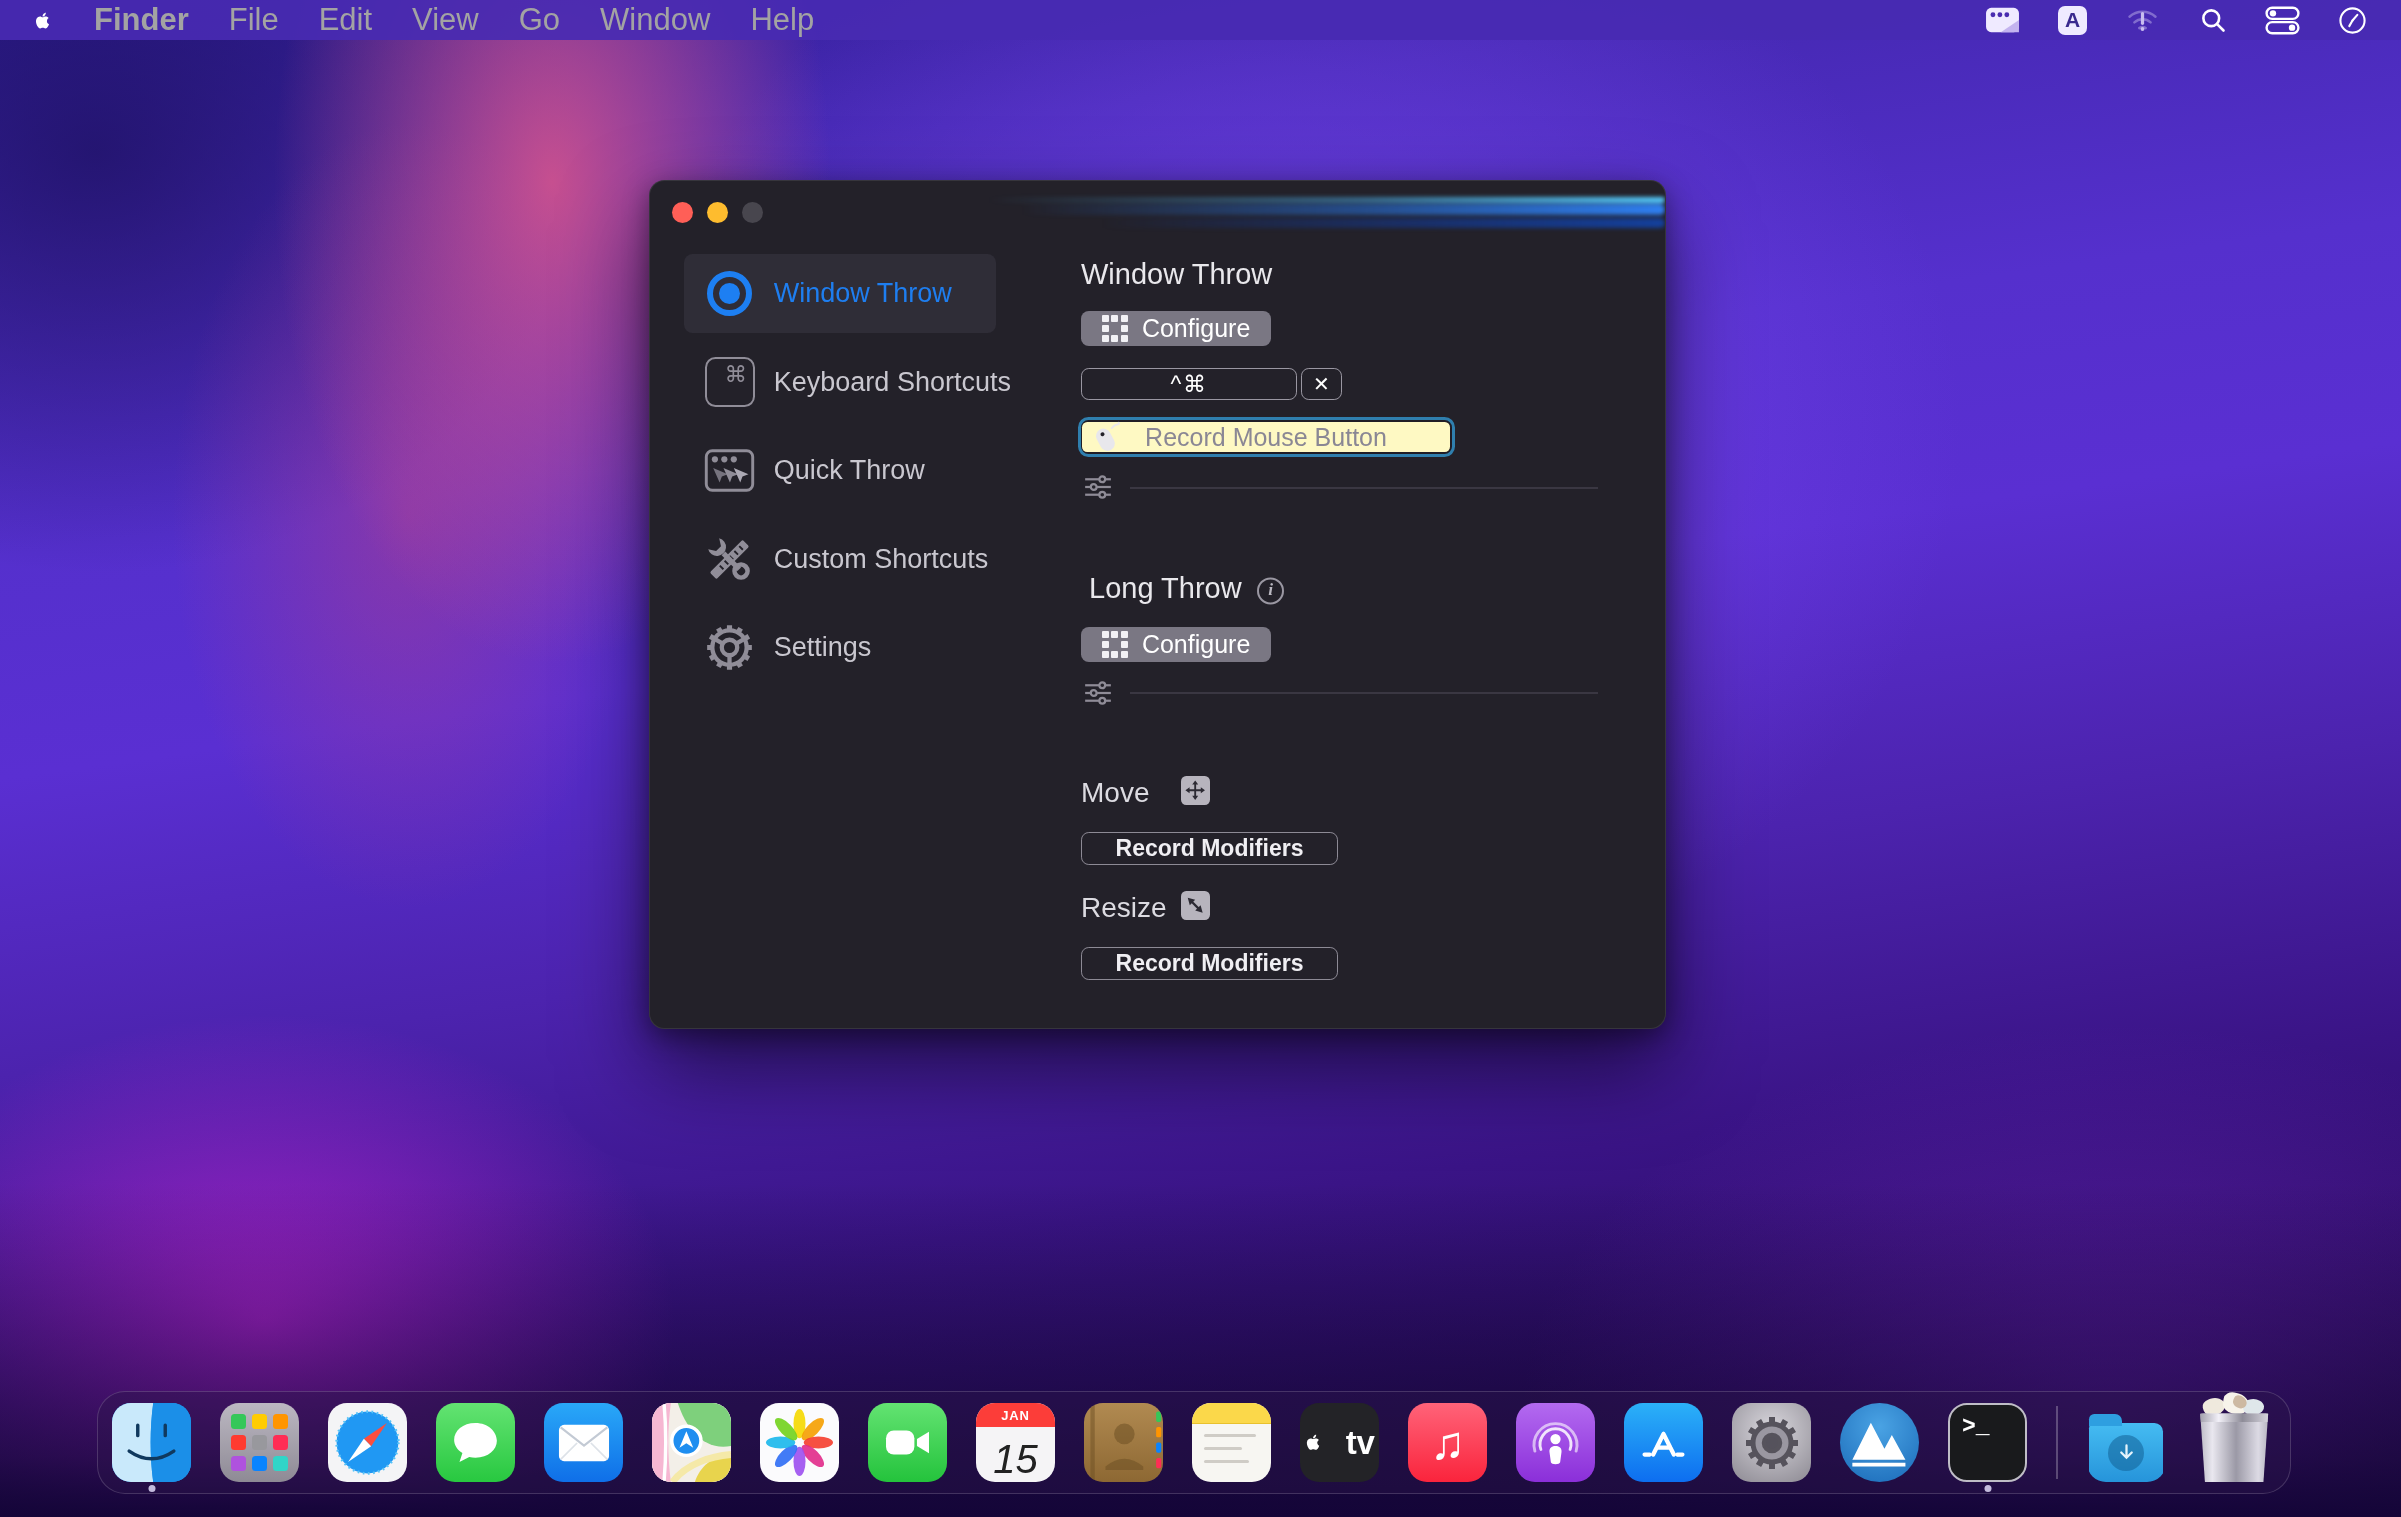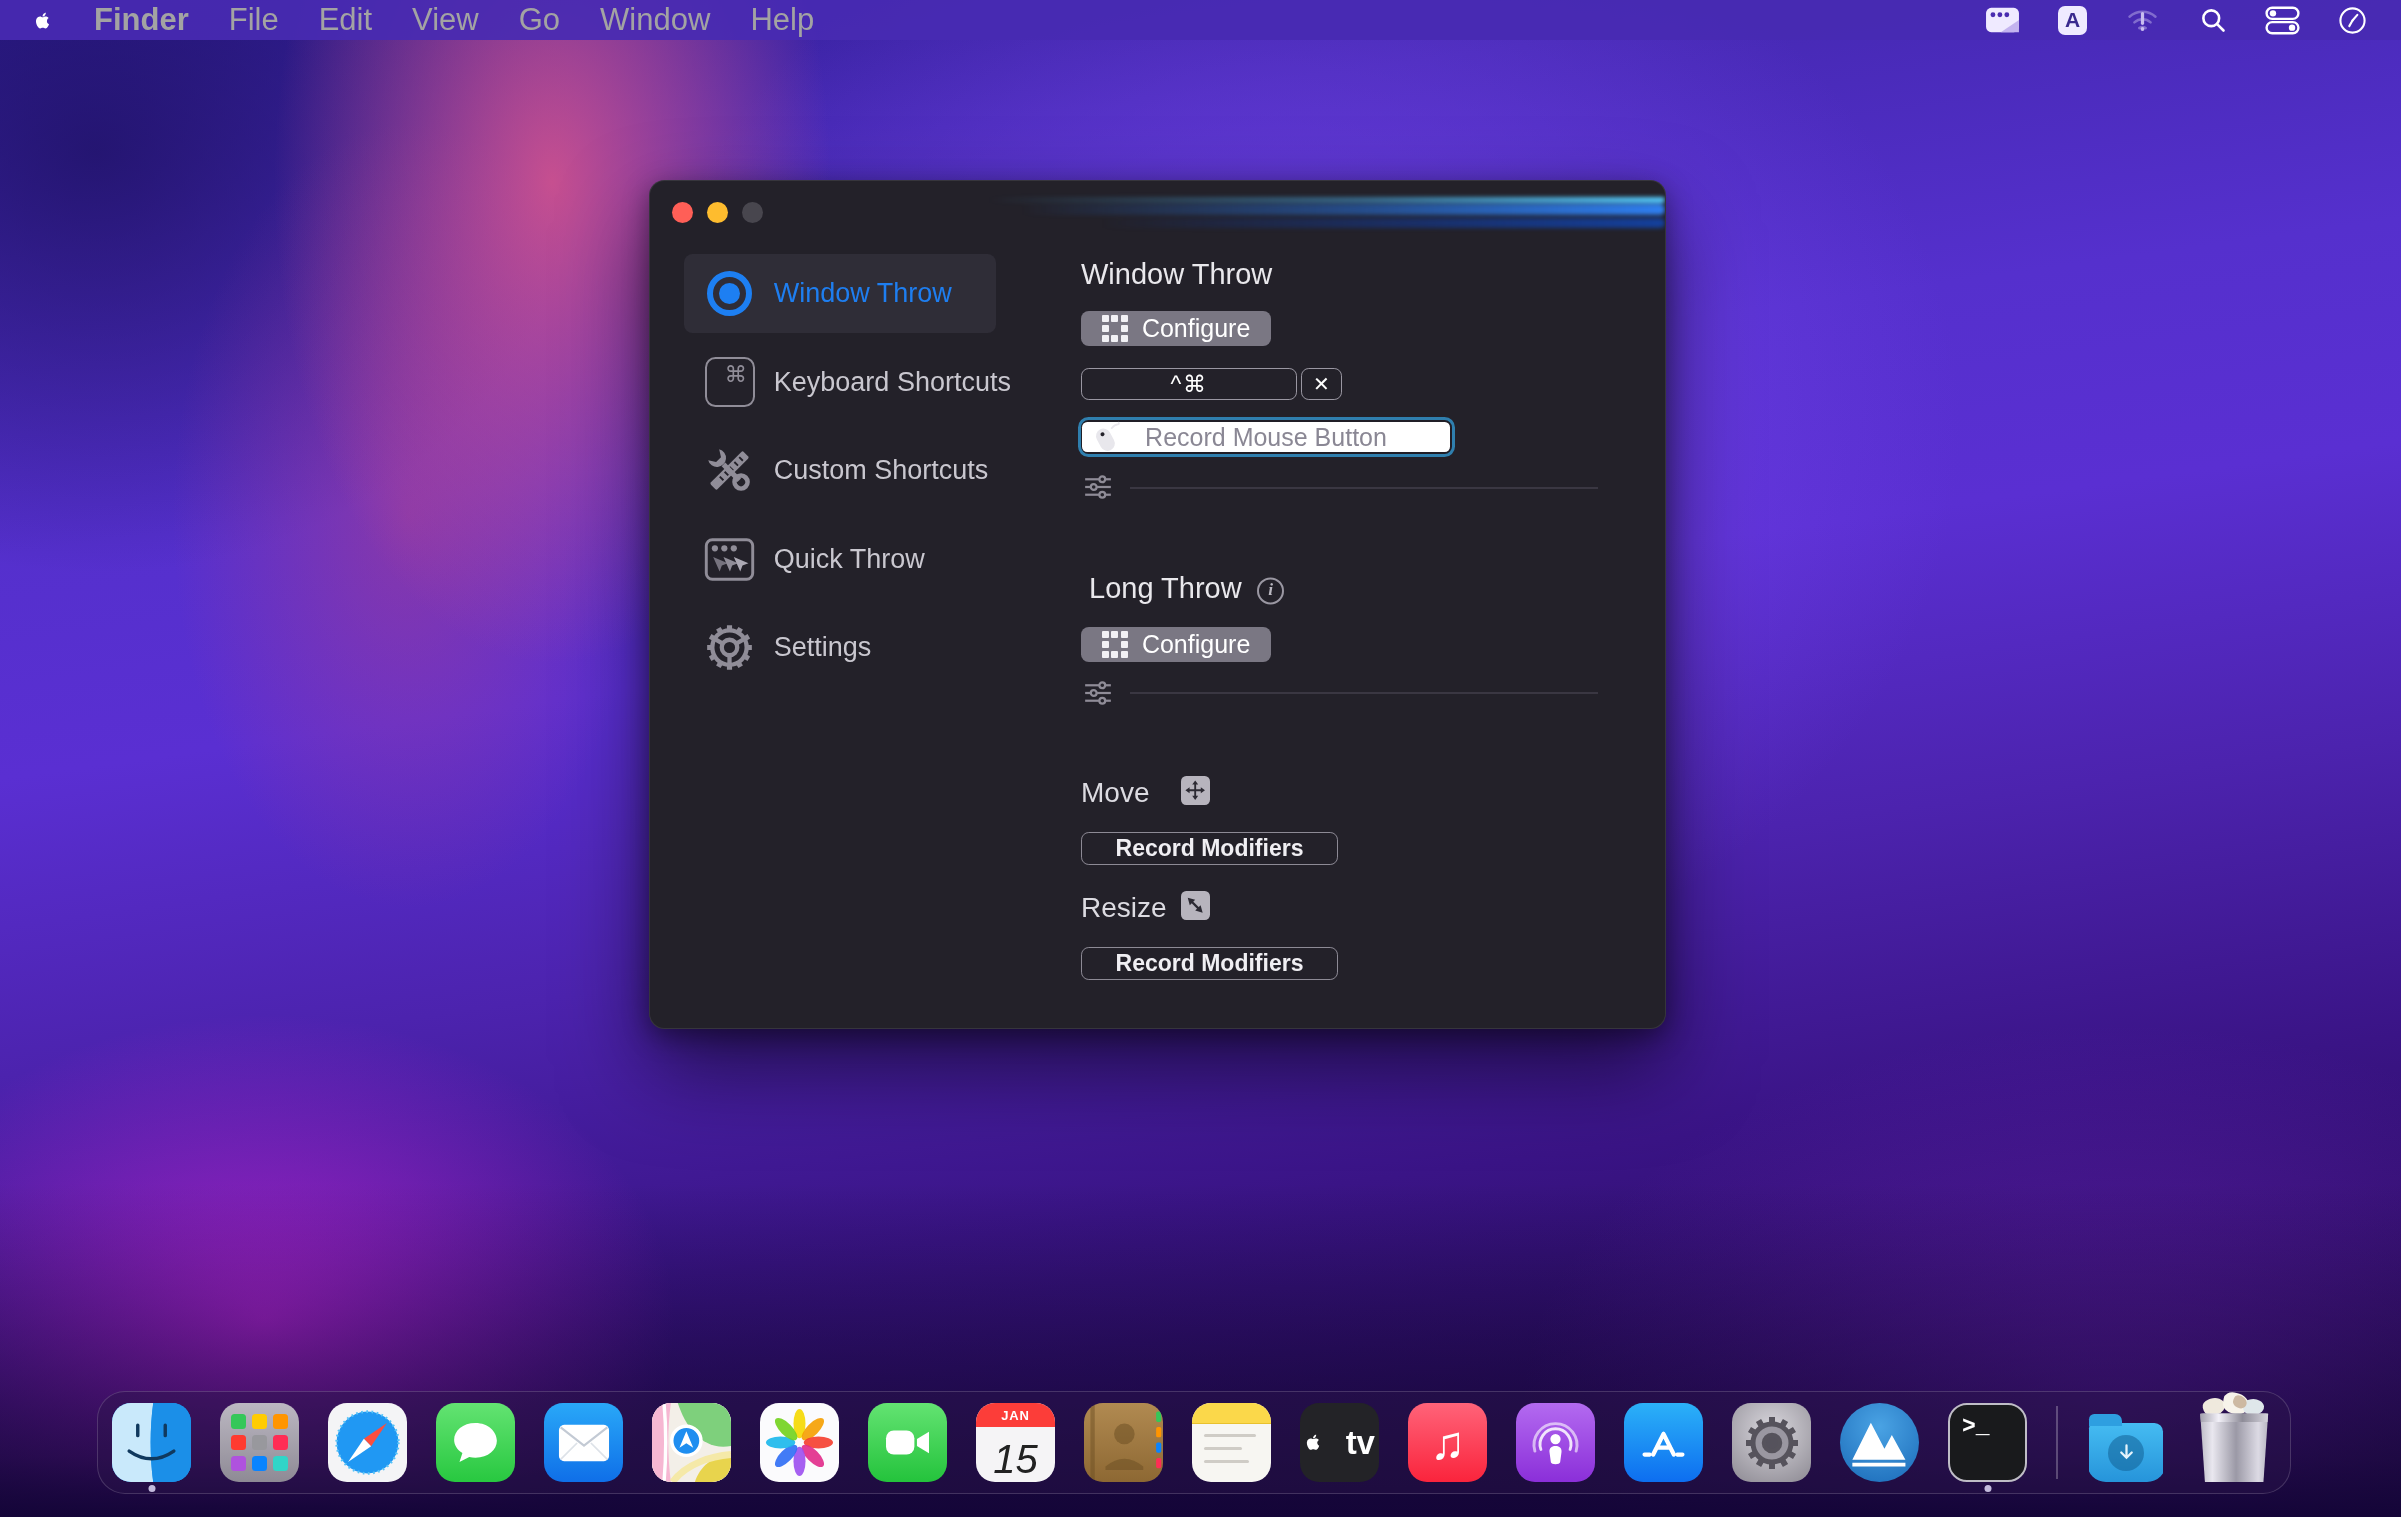--- a/index.html
+++ b/index.html
@@ -67,21 +67,21 @@
   .grid8 span { background:#f2f1f5; border-radius:0.9px; }
   .grid8 span.hole { background:transparent; }
 
   .shortcut-field { position:absolute; width:216px; height:32px; border:1.7px solid #9a97a2; border-radius:7.8px;
     display:flex; align-items:center; justify-content:center; font-size:23px; color:#fff; letter-spacing:1.7px; }
   .x-btn { position:absolute; width:41px; height:32px; border:1.7px solid #9a97a2; border-radius:7.8px;
     display:flex; align-items:center; justify-content:center; font-size:20px; color:#fff; }
 
   .record-ring { position:absolute; width:377px; height:40px; border:3.5px solid #2f7fae; border-radius:10.4px;
     background:#201e26; display:flex; align-items:center; }
-  .record-inner { flex:1; align-self:stretch; margin:1.7px; background:#ffffff; border-radius:5.2px;
+  .record-inner { flex:1; align-self:stretch; margin:1.7px; background:#fef9c3; border-radius:5.2px;
     display:flex; align-items:center; position:relative; }
   .record-inner .ph { position:absolute; left:0; right:0; text-align:center; color:#8a8794; font-size:25px; }
   .mouse-ic { margin-left:10.4px; z-index:1; }
 
   .info-ic { position:absolute; width:27px; height:27px; border:2.2px solid #9a97a2; border-radius:50%;
     color:#b9b7c0; font-size:17.3px; display:flex; align-items:center; justify-content:center; font-family:"Liberation Serif",serif; font-style:italic; font-weight:bold; }
   .info-inline { position:static; display:inline-flex; margin-left:15.5px; transform:translateY(-2.6px); }
 
   .slider-ic { position:absolute; width:28px; height:26px; }
   .divider { position:absolute; height:1.7px; background:#3a3742; }
@@ -230,47 +230,47 @@
     <div class="side-row">
       <span class="side-ic">
           <span class="cmdkey">
             <span>⌘</span>
           </span>
         </span>
       <span class="side-label">Keyboard Shortcuts</span>
     </div>
     <div class="side-row">
       <span class="side-ic">
+        <svg viewBox="0 0 64 64" width="55" height="55" fill="none">
+          <rect x="5" y="9" width="54" height="46" rx="7" stroke="#908d98" stroke-width="3.4"></rect>
+          <circle cx="15" cy="19" r="3.6" fill="#908d98"></circle>
+            <circle cx="26" cy="19" r="3.6" fill="#908d98"></circle>
+            <circle cx="37" cy="19" r="3.6" fill="#908d98"></circle>
+          <path d="M13 29 l7.5 17 2.6-7 7-2.6 z" fill="#76737e"></path>
+          <path d="M25 29 l7.5 17 2.6-7 7-2.6 z" fill="#908d98"></path>
+          <path d="M37 29 l7.5 17 2.6-7 7-2.6 z" fill="#aca9b4"></path>
+        </svg>
+      </span>
+      <span class="side-label">Quick Throw</span>
+    </div>
+    <div class="side-row">
+      <span class="side-ic">
         <svg viewBox="0 0 64 64" width="55" height="55">
           <g transform="rotate(45 32 32)">
               <rect x="26.5" y="5" width="11" height="54" rx="2" fill="#908d98"></rect>
               <path d="M29 13h6M29 21h6M29 29h6M29 37h6M29 45h6" stroke="#232129" stroke-width="2.2"></path>
             </g>
           <g transform="rotate(-45 32 32)">
               <rect x="29" y="22" width="6" height="26" fill="#908d98"></rect>
               <circle cx="32" cy="51" r="7.5" stroke="#908d98" stroke-width="5.5" fill="none"></circle>
               <path d="M23 6 a10.5 10.5 0 1 0 18 0 l-5 8 h-8 z" fill="#908d98"></path>
             </g>
         </svg>
       </span>
       <span class="side-label">Custom Shortcuts</span>
-    </div>
-    <div class="side-row">
-      <span class="side-ic">
-        <svg viewBox="0 0 64 64" width="55" height="55" fill="none">
-          <rect x="5" y="9" width="54" height="46" rx="7" stroke="#908d98" stroke-width="3.4"></rect>
-          <circle cx="15" cy="19" r="3.6" fill="#908d98"></circle>
-            <circle cx="26" cy="19" r="3.6" fill="#908d98"></circle>
-            <circle cx="37" cy="19" r="3.6" fill="#908d98"></circle>
-          <path d="M13 29 l7.5 17 2.6-7 7-2.6 z" fill="#76737e"></path>
-          <path d="M25 29 l7.5 17 2.6-7 7-2.6 z" fill="#908d98"></path>
-          <path d="M37 29 l7.5 17 2.6-7 7-2.6 z" fill="#aca9b4"></path>
-        </svg>
-      </span>
-      <span class="side-label">Quick Throw</span>
     </div>
     <div class="side-row">
       <span class="side-ic">
         <svg viewBox="0 0 64 64" width="55" height="55" fill="none" stroke="#908d98">
           <circle cx="32" cy="32" r="20" stroke-width="5"></circle>
           <g stroke-width="6">
               <path d="M52 32h6M49.3 42l5.2 3M42 49.3l3 5.2M32 52v6M22 49.3l-3 5.2M14.7 42l-5.2 3M12 32H6M14.7 22l-5.2-3M22 14.7l-3-5.2M32 12V6M42 14.7l3-5.2M49.3 22l5.2-3"></path>
             </g>
           <circle cx="32" cy="32" r="9" stroke-width="5"></circle>
           <g stroke-width="5">

